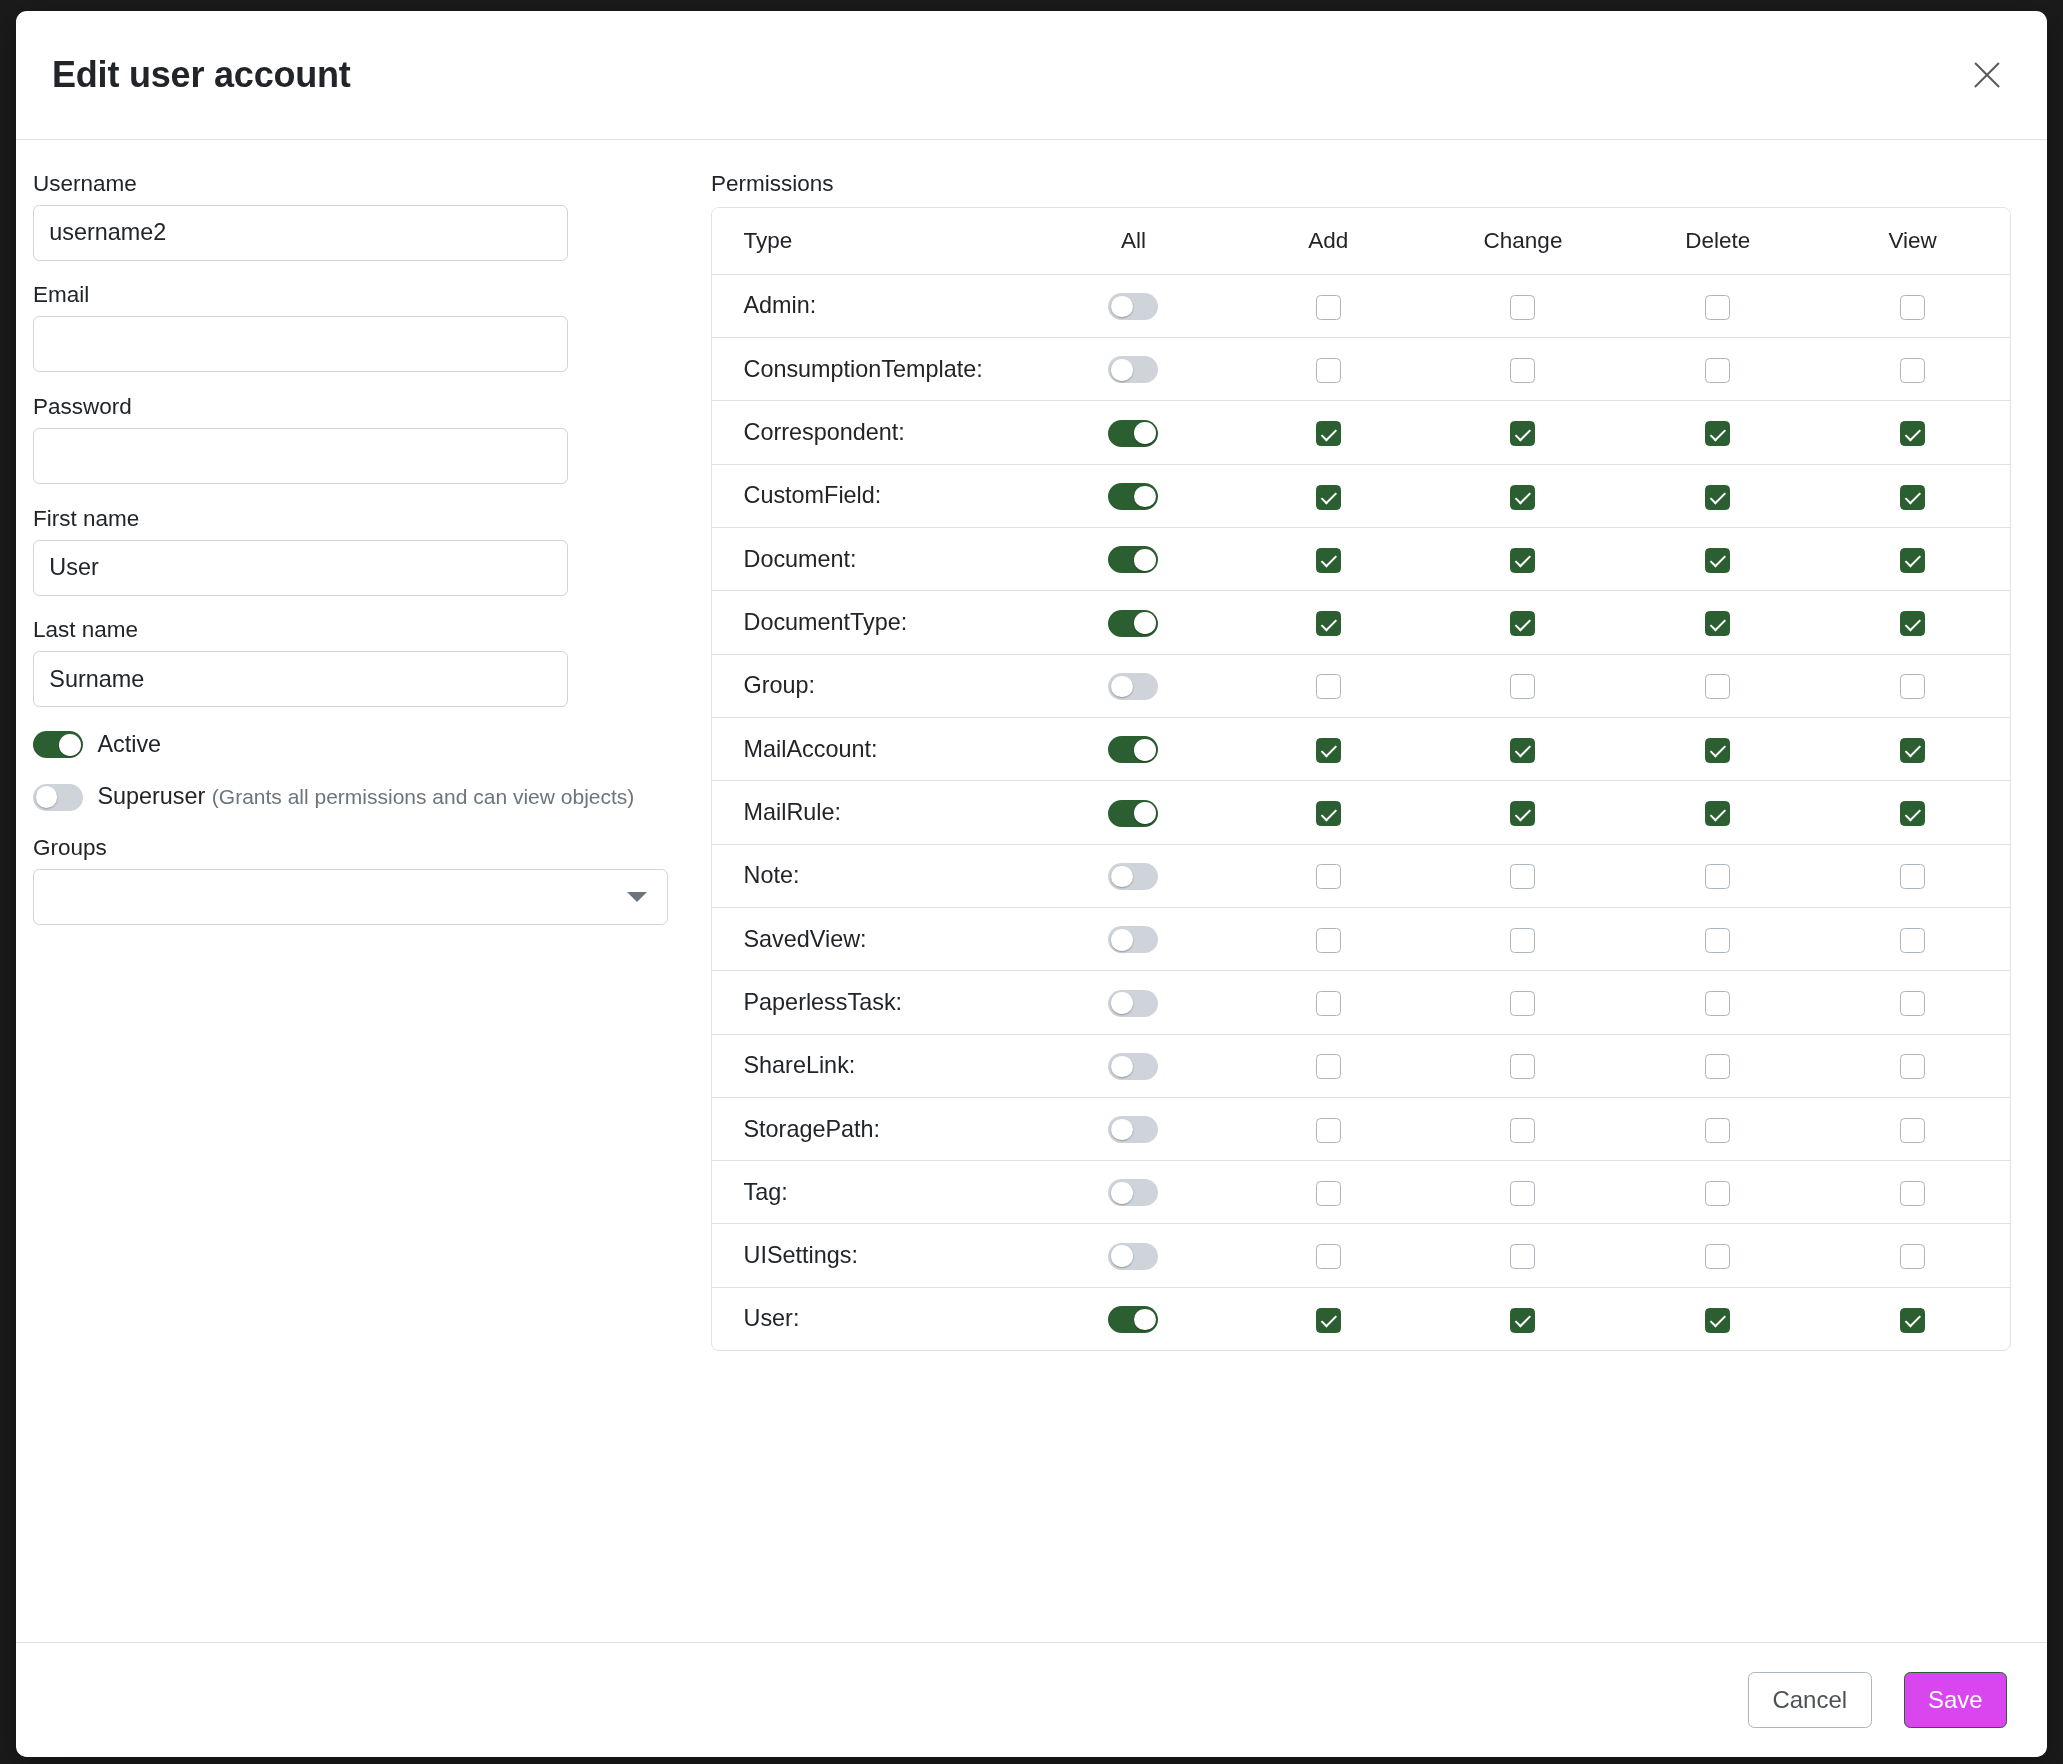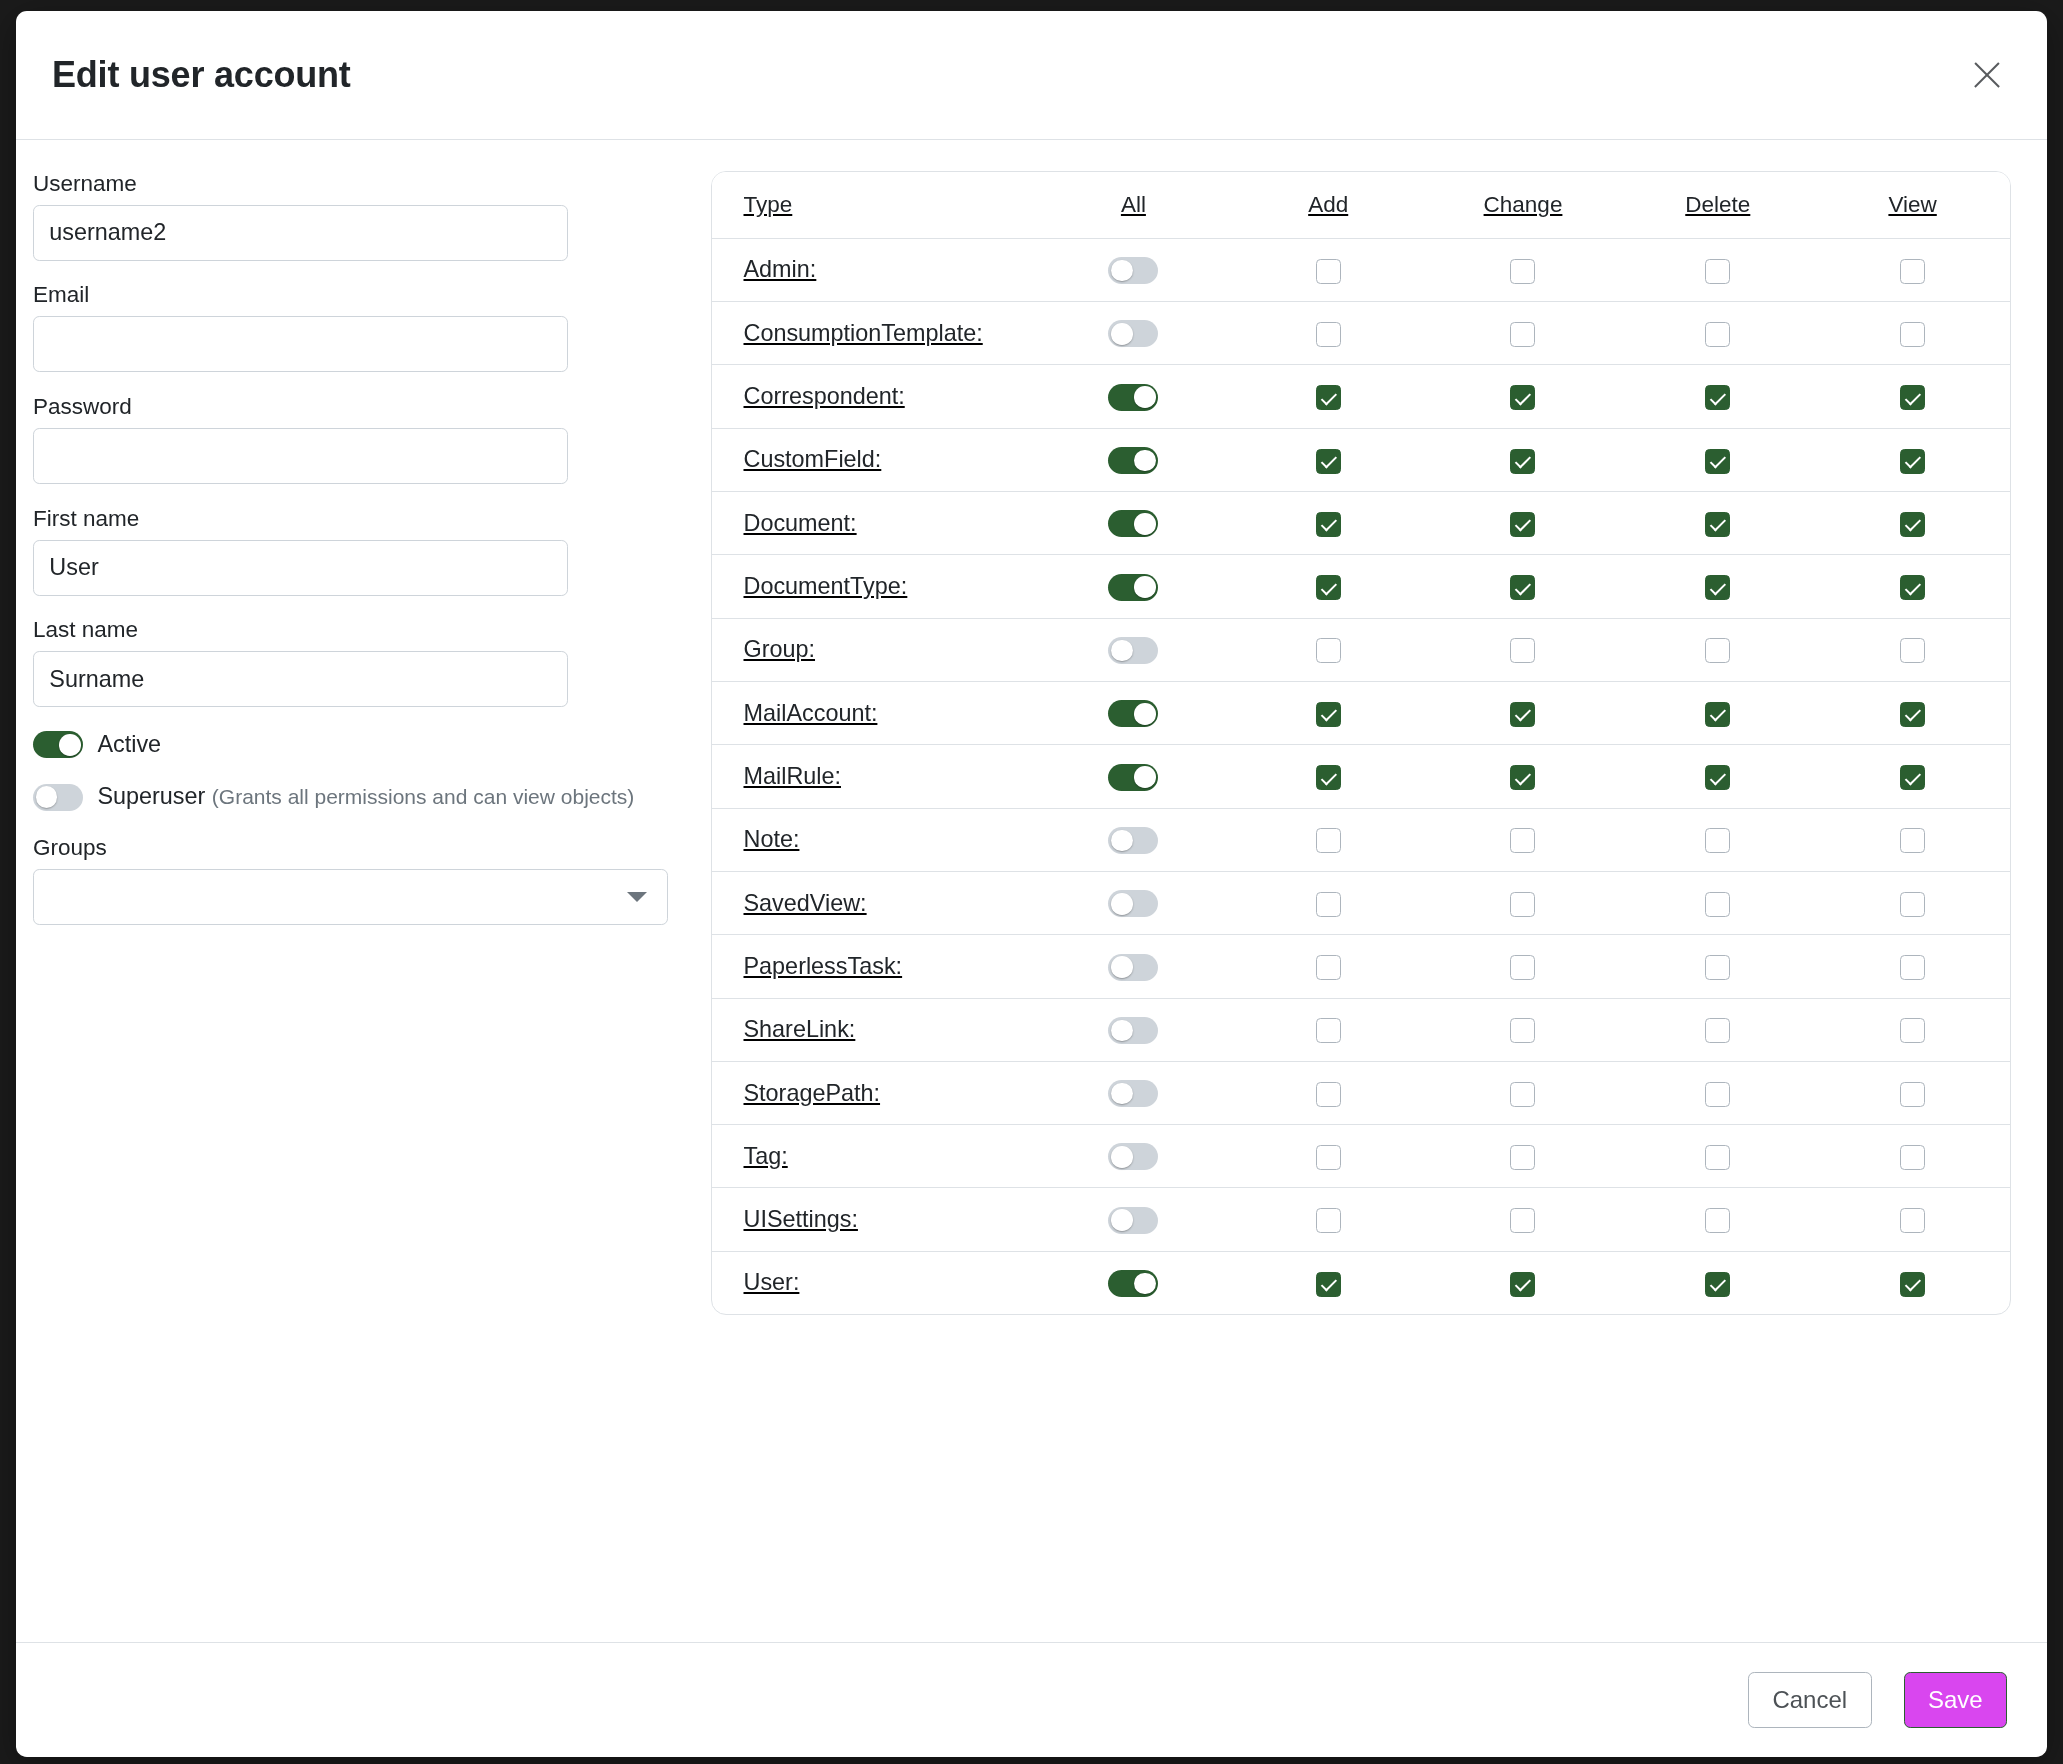--- a/index.html
+++ b/index.html
@@ -148,24 +148,23 @@
 
   
   .perm-label {
     font-size: 22.5px;
     color: #212529;
     margin-bottom: 10px;
     display: block;
   }
   .perm-table {
     border: 0.9px solid #dee2e6;
-    border-radius: 15px;
+    border-radius: 8px;
     overflow: hidden;
     width: 100%;
-    text-decoration: underline;
   }
   table {
     border-collapse: collapse;
     width: 100%;
     table-layout: fixed;
   }
   th {
     font-size: 22.5px;
     font-weight: normal;
     color: #212529;
@@ -296,20 +295,21 @@
       <div class="field-block">
         <label class="field-label">Groups</label>
         <div class="select-box">
           <span class="select-caret"></span>
         </div>
       </div>
 
     </div>
 
     <div class="right-col">
+      <label class="perm-label">Permissions</label>
       <div class="perm-table">
         <table>
           <thead>
             <tr>
               <th class="type-col">Type</th>
               <th>All</th>
               <th>Add</th>
               <th>Change</th>
               <th>Delete</th>
               <th>View</th>

